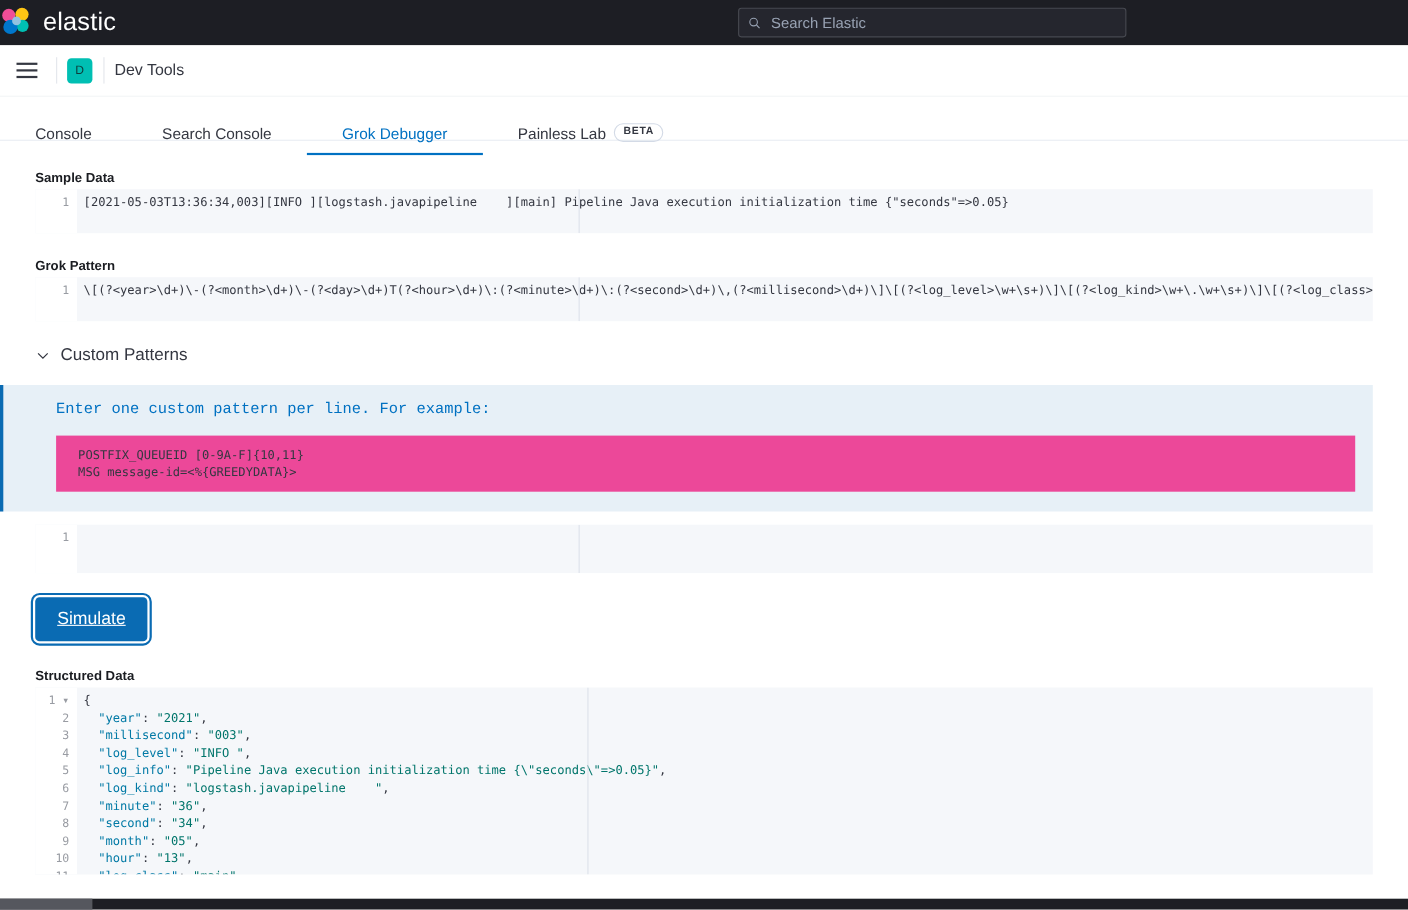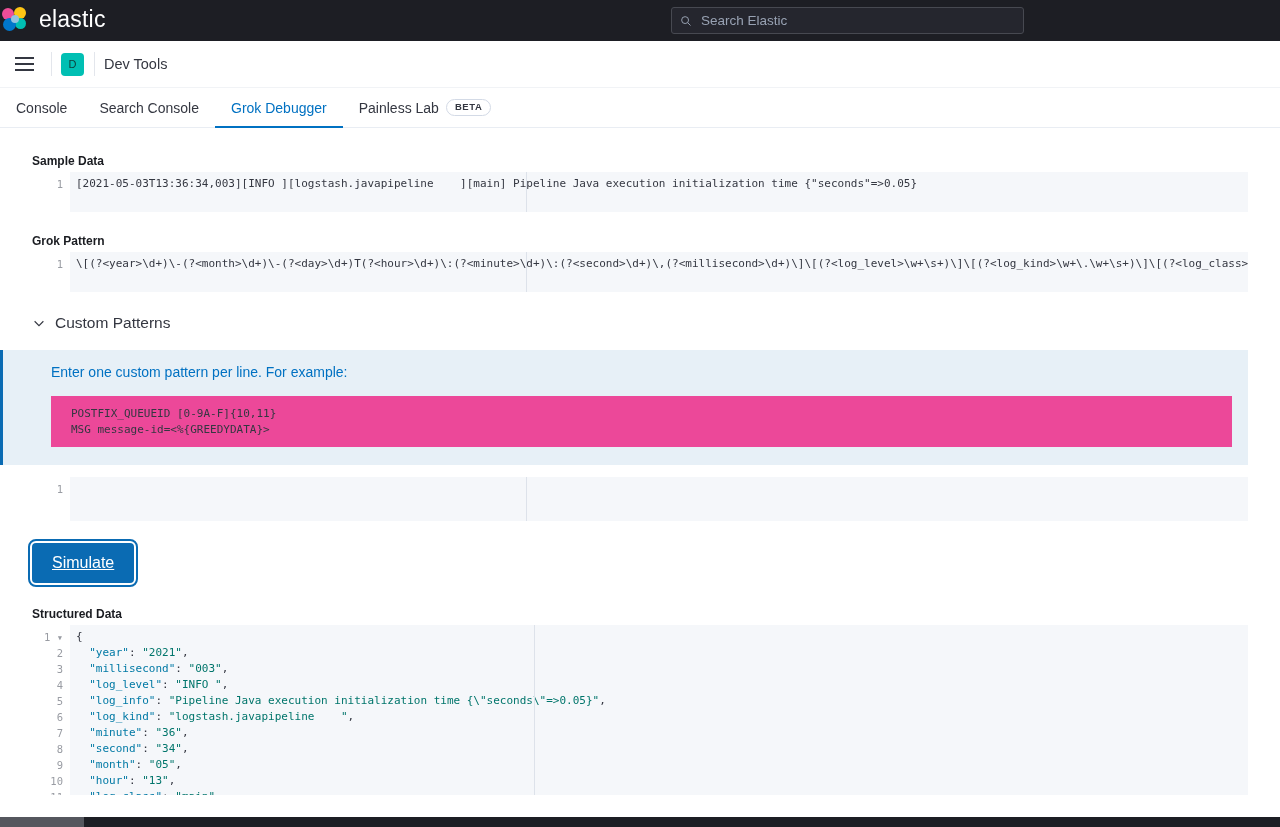--- a/index.html
+++ b/index.html
@@ -57,22 +57,22 @@
   }
   .app-title { font-size: 14.5px; color: #343741; margin-left: 19px; }
 
   
   .tabs {
     height: 40px; display: flex; align-items: stretch;
     border-bottom: 1px solid #e9edf3; padding-left: 0px; background: #fff;
   }
   .tab {
     display: flex; align-items: center; gap: 7px;
-    padding: 0 16px; font-size: 14px; color: #343741; cursor: pointer;
-    border-bottom: 2px solid transparent; position: relative; top: 1px;
+    padding: 0 32px; font-size: 14px; color: #343741; cursor: pointer;
+    border-bottom: 2px solid transparent; position: relative; top: 14px;
   }
   .tab.active { color: #0071c2; border-bottom-color: #0071c2; }
   .beta {
     border: 1px solid #d3dae6; border-radius: 9px; font-size: 9.5px;
     letter-spacing: .6px; font-weight: bold; color: #343741;
     padding: 2px 8px 2px 8px; line-height: 1.1;
   }
 
   
   .main { padding: 26px 32px 0 32px; }
@@ -104,21 +104,21 @@
   .accordion { margin-top: 22px; display: flex; align-items: center; gap: 9px; cursor: pointer; }
   .acc-arrow { width: 14px; height: 14px; }
   .acc-title { font-size: 15.5px; color: #343741; }
 
   
   .callout {
     margin-top: 18px; background: #e7f0f7; border-left: 3px solid #0a6bb3;
     padding: 14px 16px 18px 16px; position: relative;
     width: calc(100% + 32px); margin-left: -32px; padding-left: 48px;
   }
-  .callout-title { color: #0071c2; font-size: 14px; margin-bottom: 16px; }
+  .callout-title { color: #0071c2; font-size: 14px; margin-bottom: 16px; font-family: Liberation Mono, monospace; }
   .callout-code {
     background: #ec4899; padding: 10px 20px; font-family: "DejaVu Sans Mono", monospace;
     font-size: 11px; line-height: 15.5px; color: #343741; white-space: pre;
   }
 
   
   .btn-simulate {
     margin-top: 22px; background: #0a6bb3; color: #fff; border: 0;
     border-radius: 4px; padding: 11px 20px; font-size: 16px; cursor: pointer;
     font-family: "Liberation Sans", sans-serif;

